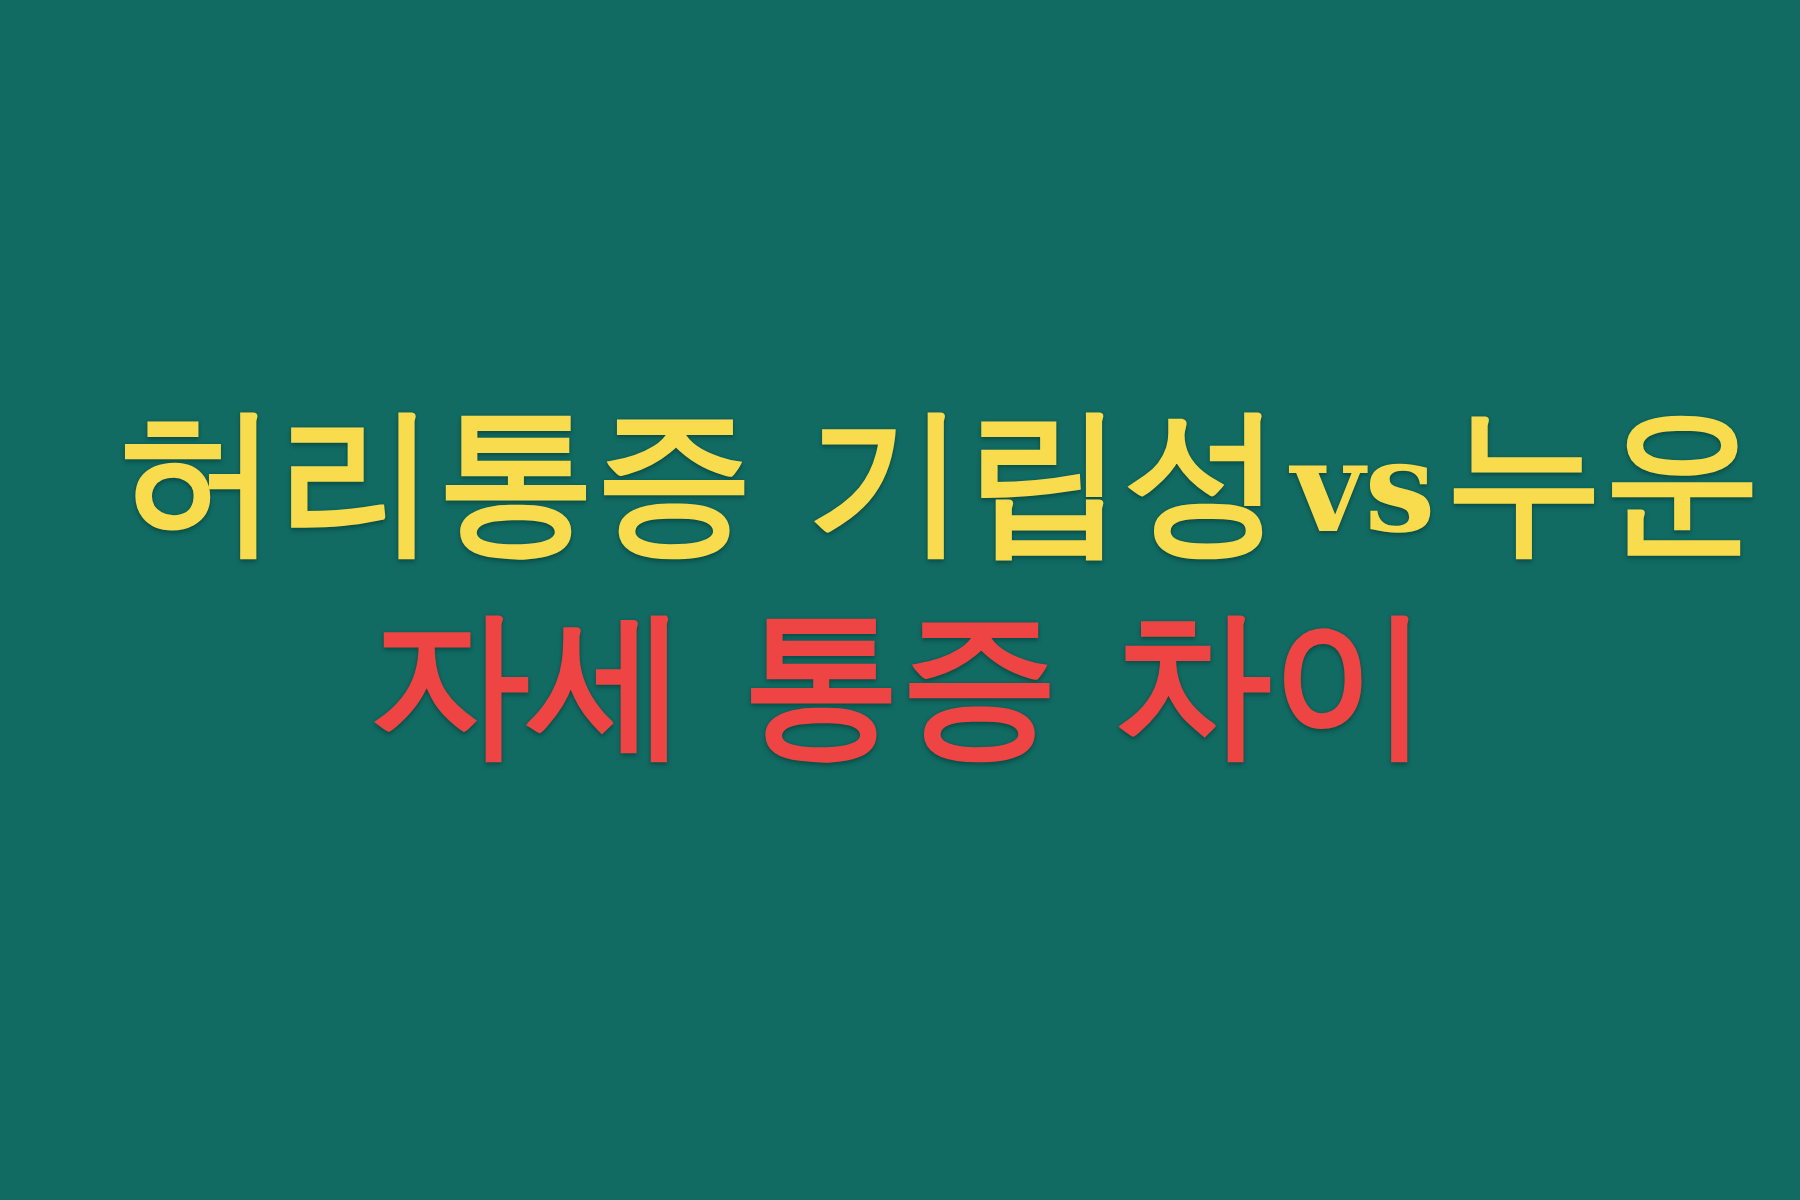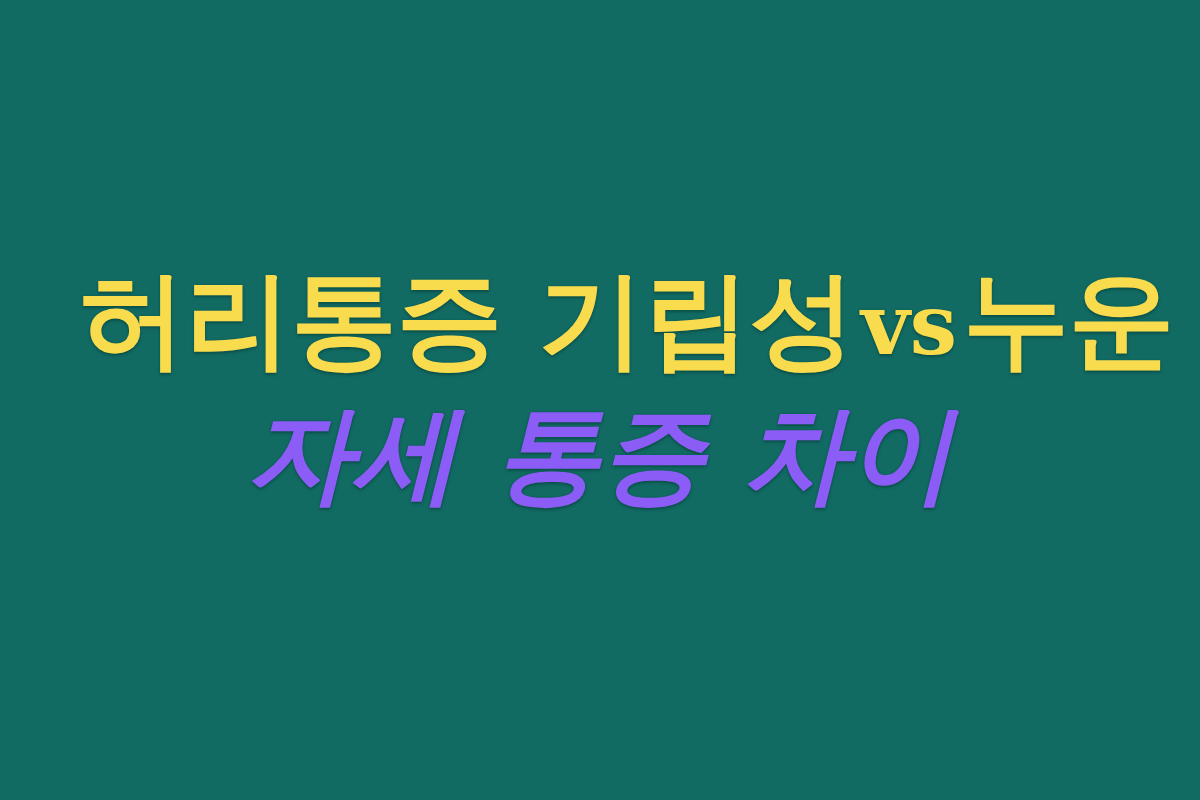--- a/index.html
+++ b/index.html
@@ -79,17 +79,17 @@
 <div id="thumbnail-card" style="width: 1200px; height: 800px;">
 
   <div id="background-fill" style="background: rgb(17, 107, 99);"></div>
 
   <div id="title-block">
 
     <span class="title-line title-line-1" style="color: rgb(248, 220, 78);">
       <span>허리통증 기립성</span><span class="latin-run">vs</span><span>누운</span>
     </span>
 
-    <span class="title-line title-line-2" style="color: #8b5cf6; font-style: italic;">자세 통증 차이</span>
+    <span class="title-line title-line-2" style="color: #ef4444;">자세 통증 차이</span>
 
   </div>
 
 </div>
 
 </body></html>

